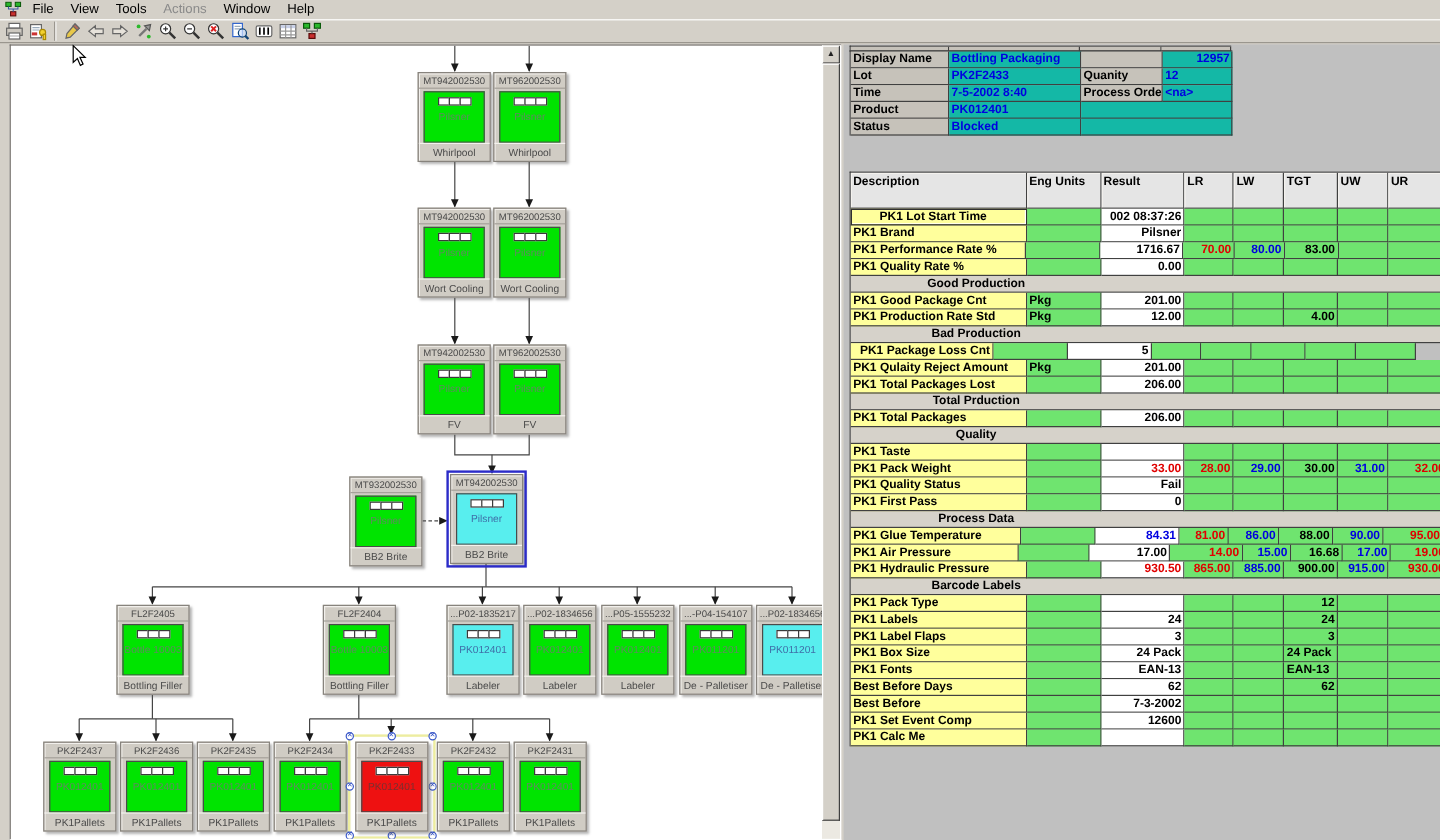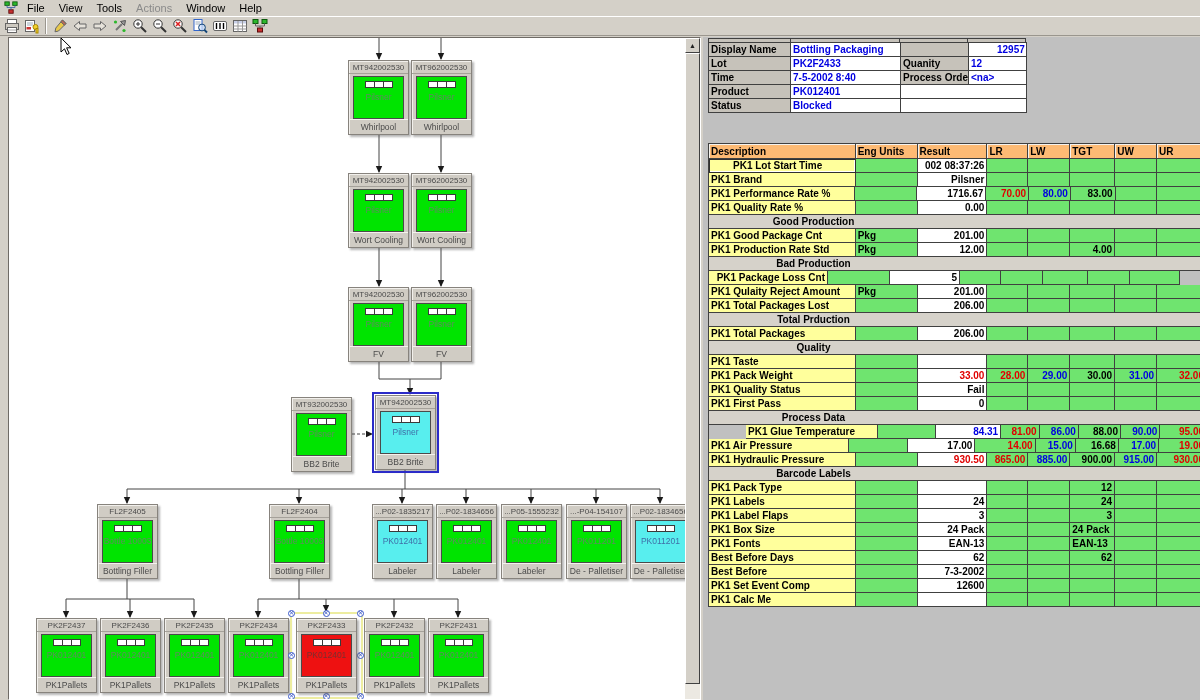--- a/index.html
+++ b/index.html
@@ -59,22 +59,22 @@
   
   #right-panel { position:absolute; left:703px; top:37px; width:497px; height:663px;
                  background:#C0C0C0; overflow:hidden; }
   .grid-table { position:absolute; border-left:1px solid #404040; border-top:1px solid #404040;
                 font-weight:bold; font-size:10px; }
   .grow { display:flex; }
   .gcell { border-right:1px solid #404040; border-bottom:1px solid #404040; height:14px;
            line-height:13px; padding:0 2px; overflow:hidden; white-space:nowrap; }
   .strip-cell { height:4px; background:#C6C2BA; border-right:1px solid #404040; border-bottom:1px solid #404040; }
   .lab { background:#C6C2BA; color:#000; }
-  .val { background:#ffffff; color:#0000E0; }
-  .hdr { background:#fdba74; color:#000; box-shadow: inset 1px 1px 0 #f4f2ee; height:15px; line-height:15px; }
+  .val { background:#14b8a6; color:#0000E0; }
+  .hdr { background:#e5e5e5; color:#000; box-shadow: inset 1px 1px 0 #f4f2ee; height:30px; line-height:15px; }
   .desc { background:#FFFF9C; color:#000; }
   .desc.focus { outline:1px solid #303030; outline-offset:-1px; box-shadow: inset 1px 1px 0 #fff, inset -1px -1px 0 #fff; padding-left: 24px; }
   .grn { background:#6FE46F; }
   .res { background:#fff; text-align:right; }
   .rt-k { color:#000; } .rt-r { color:#E00000; } .rt-b { color:#0000E0; }
   .num { text-align:right; }
   .section-row { background:#D6D2CA; border-bottom:1px solid #404040; height:14px; }
   .section-label { width:209px; text-align:center; line-height:13px; color:#000; }
 
   
@@ -734,21 +734,21 @@
         <div class="gcell grn num rt-r" style="width: 41px;"></div>
         <div class="gcell grn num rt-b" style="width: 42px;"></div>
         <div class="gcell grn rt-k num" style="width: 45px;"></div>
         <div class="gcell grn num rt-b" style="width: 42px;"></div>
         <div class="gcell grn num rt-r" style="width: 50px;"></div>
       </div>
       <div class="grow section-row" style="width: 499px;">
         <div class="section-label">Process Data</div>
       </div>
       <div class="grow">
-        <div class="gcell desc" style="width: 142px; margin-left: 37px;">PK1 Glue Temperature</div>
+        <div class="gcell desc" style="width: 142px;">PK1 Glue Temperature</div>
         <div class="gcell grn" style="width: 62px;"></div>
         <div class="gcell res rt-b" style="width: 70px;">84.31</div>
         <div class="gcell grn num rt-r" style="width: 41px;">81.00</div>
         <div class="gcell grn num rt-b" style="width: 42px;">86.00</div>
         <div class="gcell grn rt-k num" style="width: 45px;">88.00</div>
         <div class="gcell grn num rt-b" style="width: 42px;">90.00</div>
         <div class="gcell grn num rt-r" style="width: 50px;">95.00</div>
       </div>
       <div class="grow">
         <div class="gcell desc" style="width: 147px;">PK1 Air Pressure</div>

